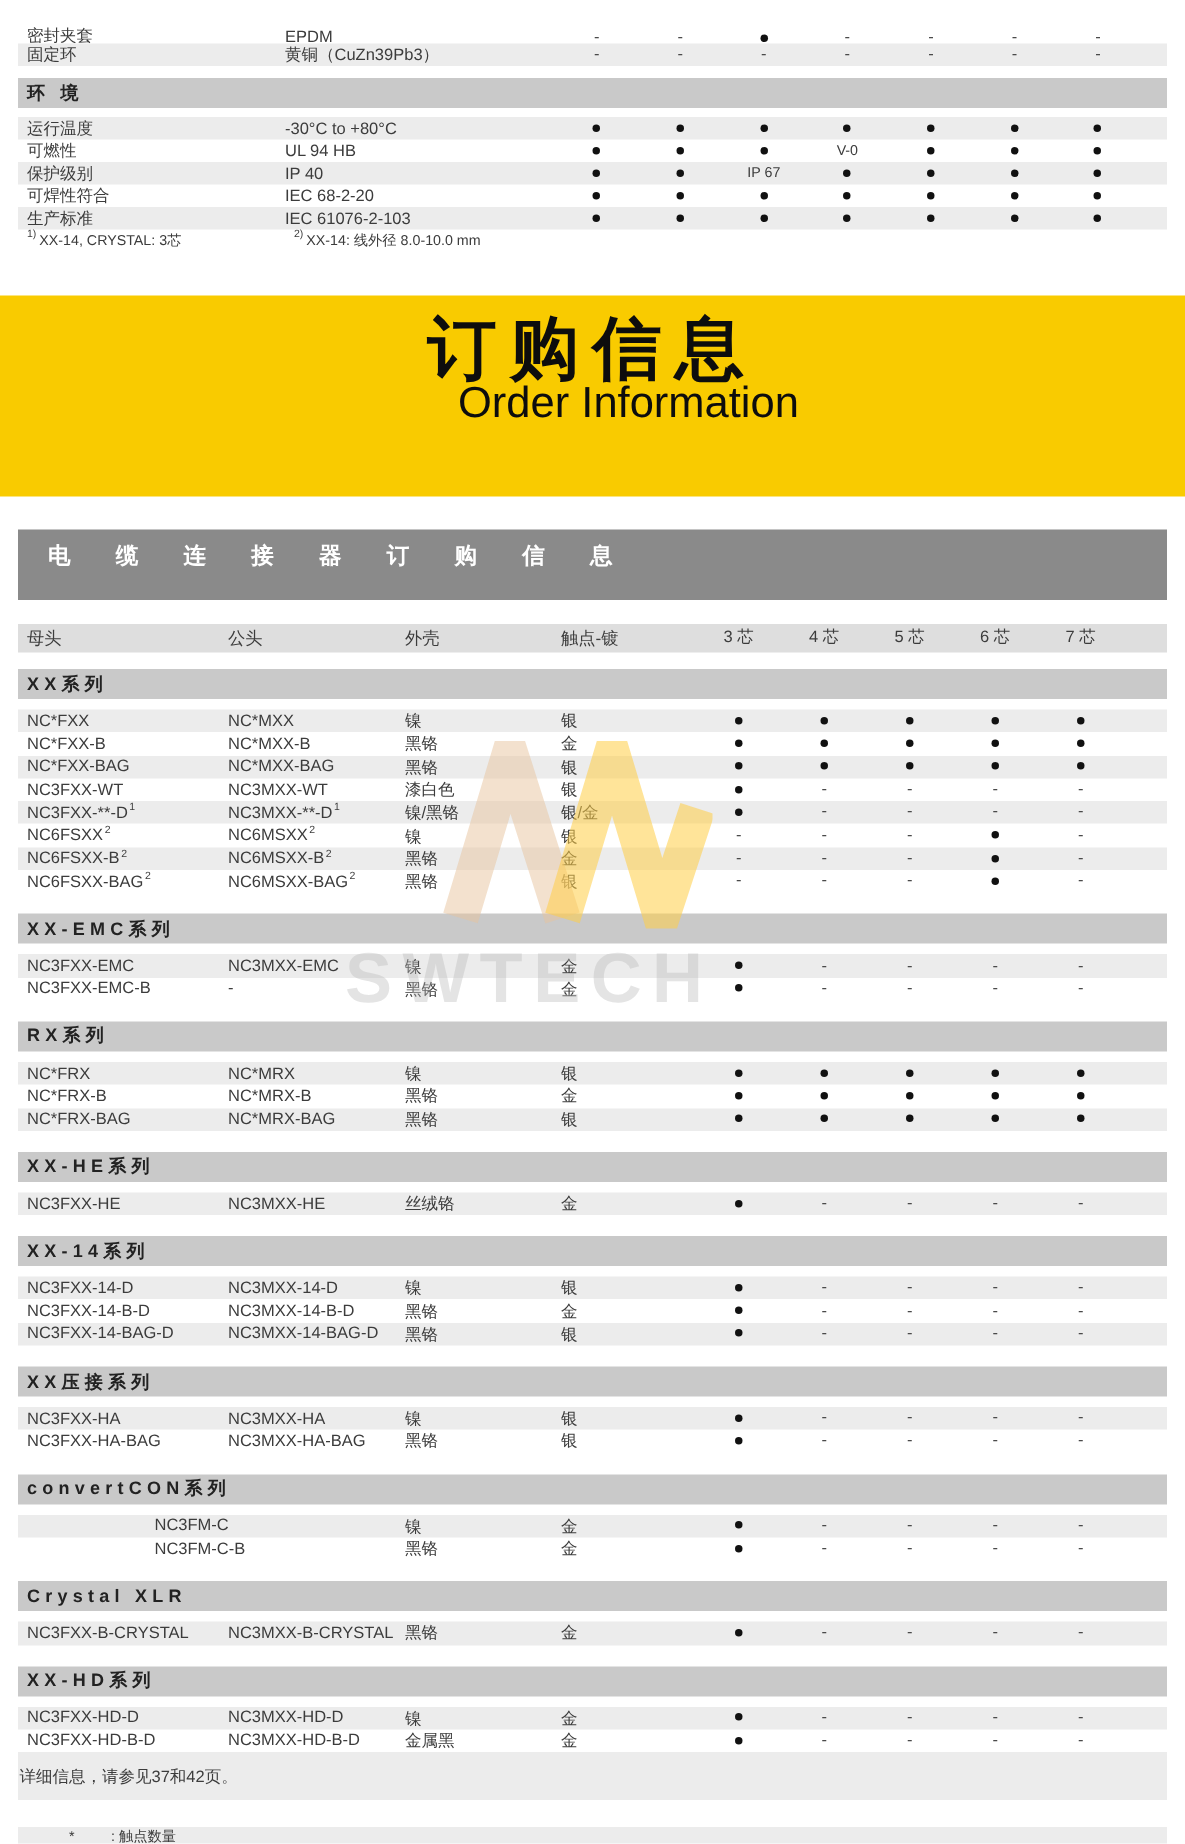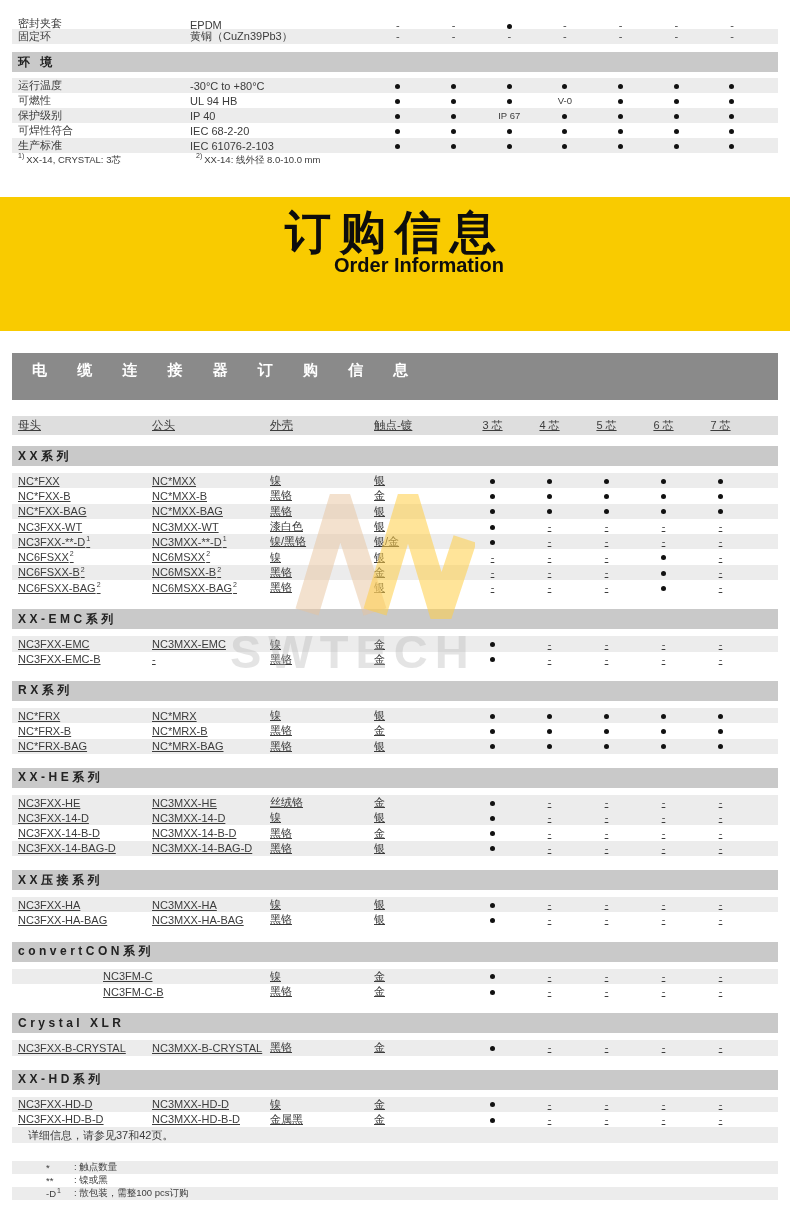--- a/index.html
+++ b/index.html
@@ -45,48 +45,47 @@
   
   .banner{
     margin-top:30px;height:134px;background:#f9cb00;text-align:center;
     overflow:hidden;
   }
   .banner-cn{
     font-size:46px;font-weight:900;color:#0d0d0d;letter-spacing:9px;
     margin-top:9px;line-height:1.15;
   }
   .banner-en{
-    font-size:20px;font-weight:700;color:#0d0d0d;letter-spacing:0px;
+    font-size:29px;font-weight:400;color:#0d0d0d;letter-spacing:0px;
     margin-top:-4px;line-height:1;margin-left:48px;
   }
 
   
   .order-bar{
     margin-top:22px;height:47px;background:#8a8a8a;color:#ffffff;
     font-size:15px;font-weight:bold;letter-spacing:13px;
     padding:8px 0 0 20px;box-sizing:border-box;white-space:nowrap;
   }
 
   
   .order-grid{
     display:grid;grid-template-columns:134px 118px 104px 96px repeat(5,57px) 1fr;
     align-items:center;
-    text-decoration:underline;
   }
   .order-header{background:#dedede;height:19px;font-size:11.5px;margin-top:16px;}
   .order-header .hcell{padding-left:6px;white-space:nowrap;}
   .order-header .pin-cell{padding-left:0;}
   .order-row{height:15.3px;font-size:11px;}
   .order-row .cell{padding-left:6px;white-space:nowrap;overflow:visible;}
   .order-row .cell.span2{grid-column:1 / 3;padding-left:91px;}
   .series-bar{margin:14px 0 7px 0;}
   .series-bar.first{margin-top:11px;}
 
   
-  .acc-note{height:16px;font-size:11px;display:flex;align-items:center;padding-left:16px;}
+  .acc-note{height:32px;font-size:11px;display:flex;align-items:center;padding-left:1px;}
   .foot-block{margin-top:18px;}
   .foot-row{height:13px;font-size:9.5px;display:flex;align-items:center;}
   .foot-sym{margin-left:34px;width:28px;white-space:nowrap;}
   .foot-txt{white-space:nowrap;}
 
   
   .wm{position:absolute;pointer-events:none;z-index:30;}
   .wm-text{
     left:230px;top:624px;font-size:47px;font-weight:800;letter-spacing:7px;
     color:rgba(185,185,185,0.38);white-space:nowrap;
@@ -378,20 +377,23 @@
         <div class="cell"><span>NC3FXX-HE</span></div>
         <div class="cell"><span>NC3MXX-HE</span></div>
         <div class="cell">丝绒铬</div>
         <div class="cell">金</div>
         <div class="pin-cell"><span class="dot"></span></div>
         <div class="pin-cell"><span class="dash">-</span></div>
         <div class="pin-cell"><span class="dash">-</span></div>
         <div class="pin-cell"><span class="dash">-</span></div>
         <div class="pin-cell"><span class="dash">-</span></div>
       </div>
+      <div class="section-bar series-bar">
+        <span>XX-14系列</span>
+      </div>
       <div class="order-grid order-row stripe">
         <div class="cell"><span>NC3FXX-14-D</span></div>
         <div class="cell"><span>NC3MXX-14-D</span></div>
         <div class="cell">镍</div>
         <div class="cell">银</div>
         <div class="pin-cell"><span class="dot"></span></div>
         <div class="pin-cell"><span class="dash">-</span></div>
         <div class="pin-cell"><span class="dash">-</span></div>
         <div class="pin-cell"><span class="dash">-</span></div>
         <div class="pin-cell"><span class="dash">-</span></div>

